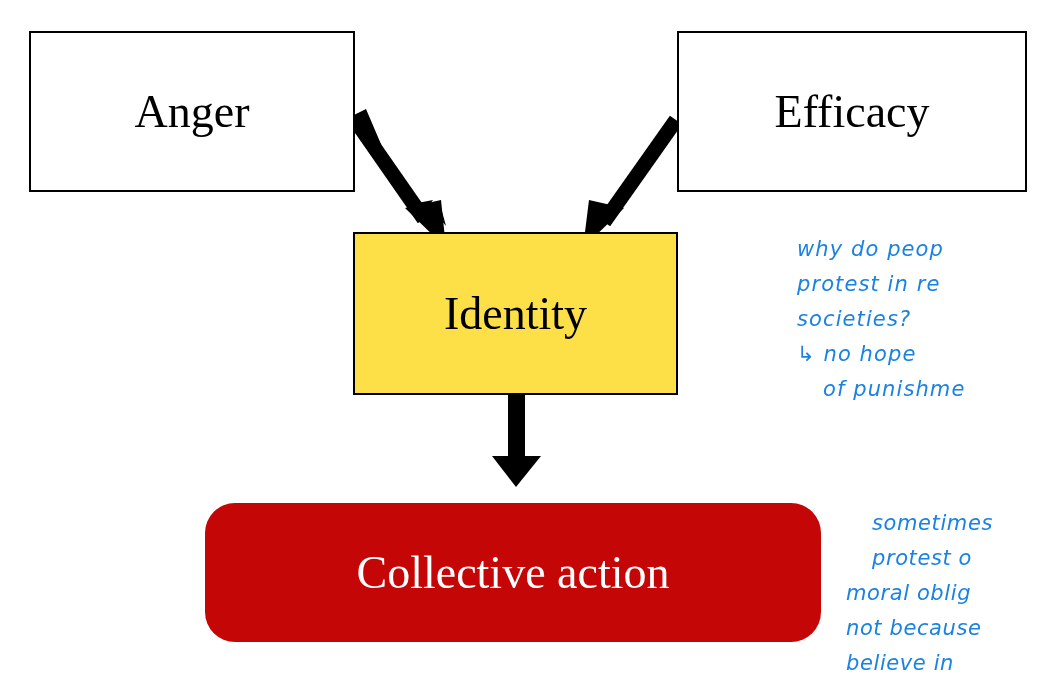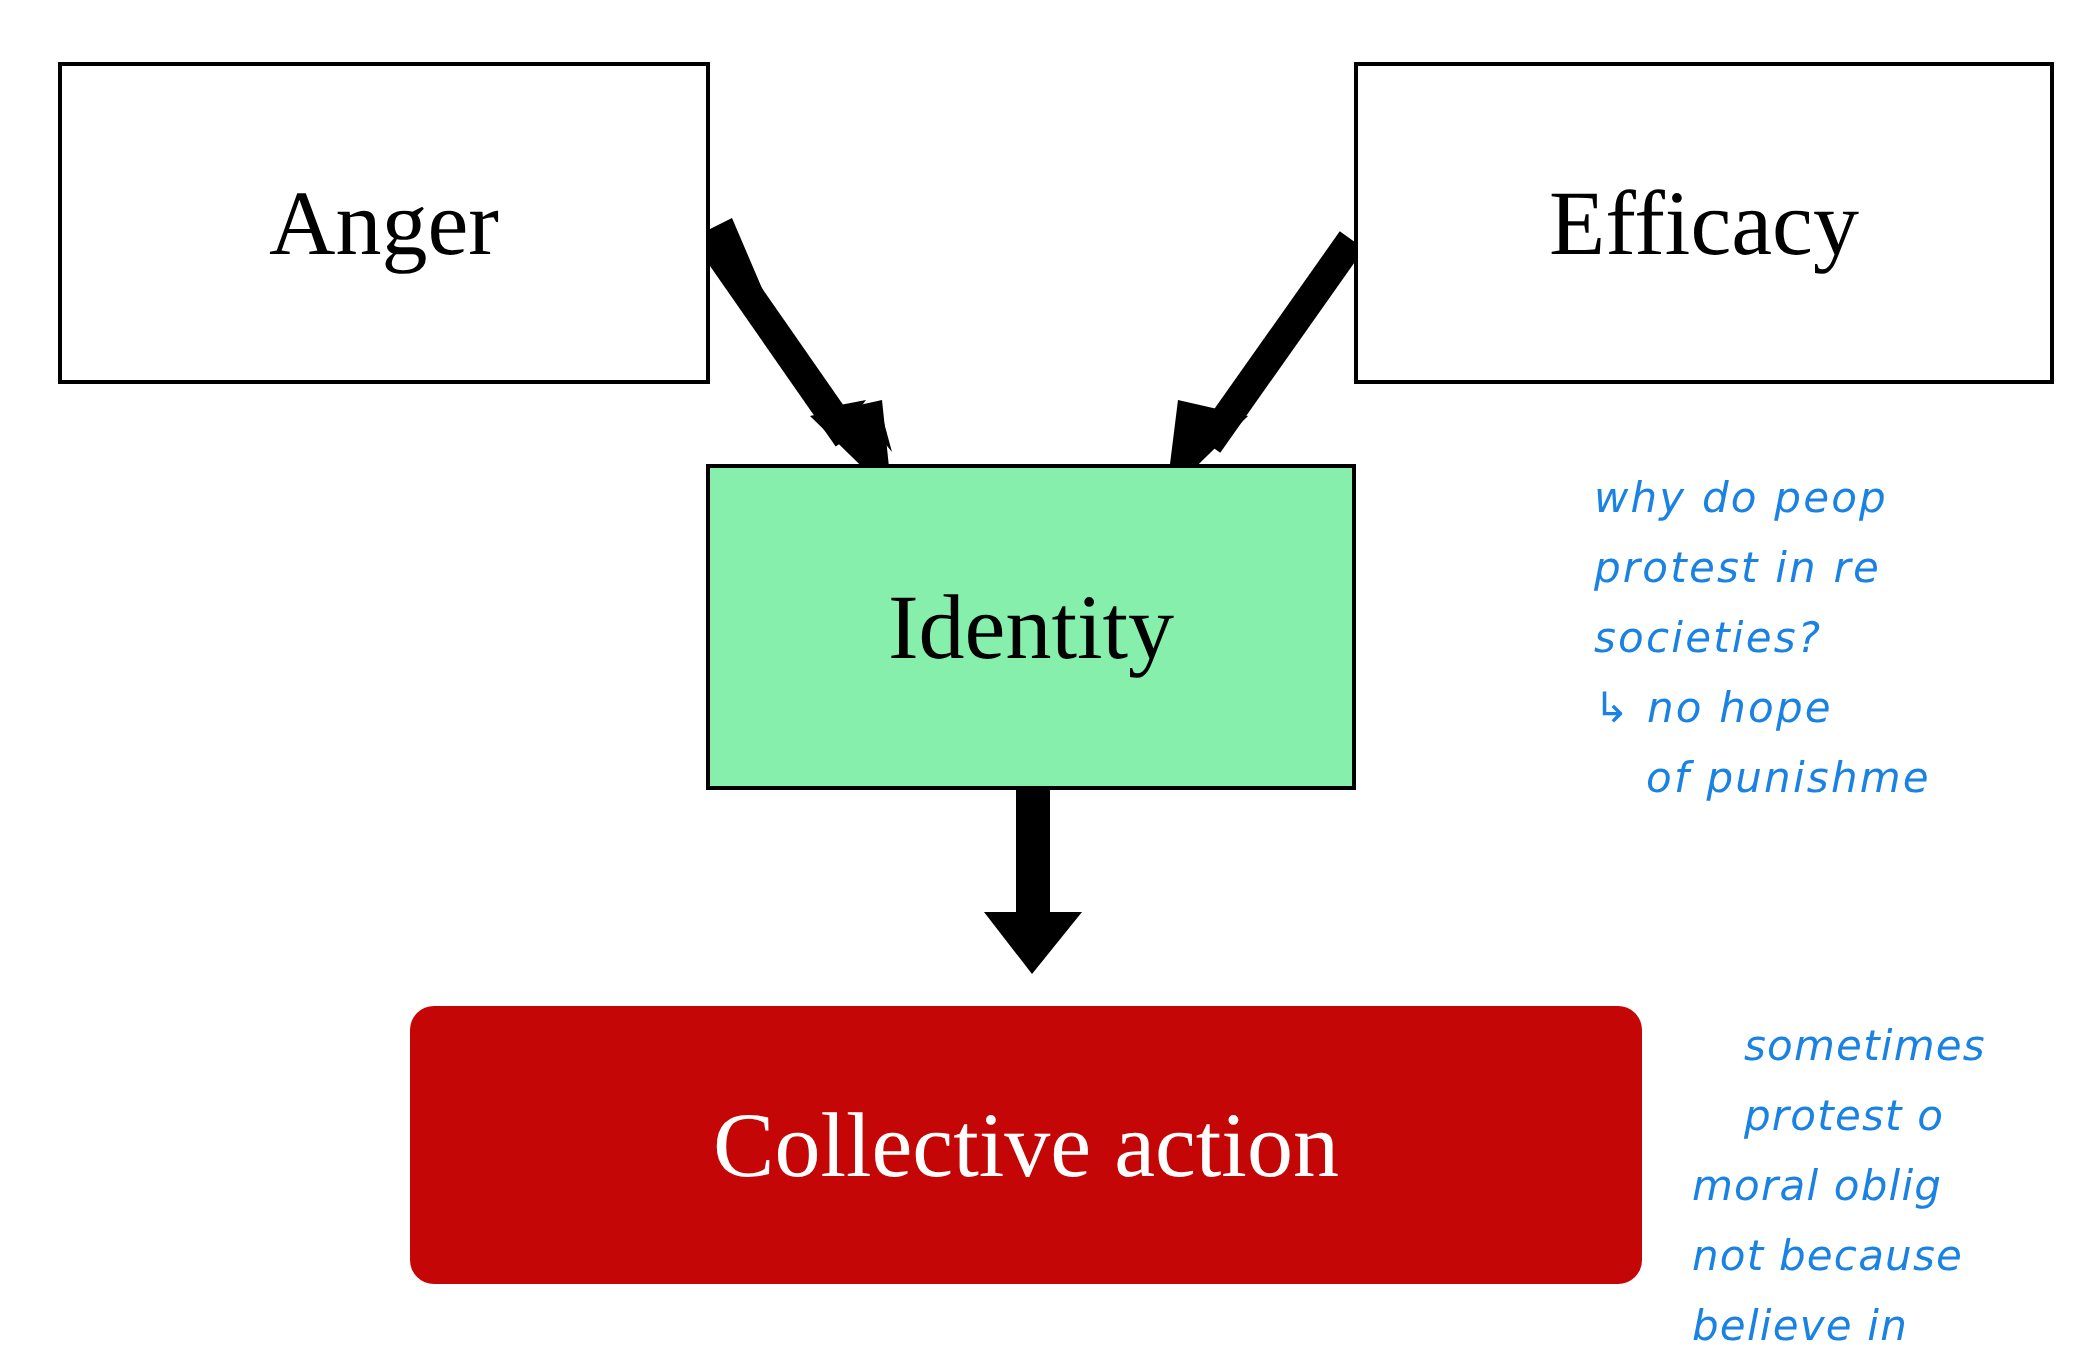--- a/index.html
+++ b/index.html
@@ -42,21 +42,21 @@
   #node-efficacy { left: 677px; top: 31px; width: 350px; height: 161px; }
   #node-identity { left: 353px; top: 232px; width: 325px; height: 163px; }
 
   
   #node-collective-action {
     position: absolute;
     left: 205px;
     top: 503px;
     width: 616px;
     height: 139px;
-    border-radius: 12px;
+    border-radius: 30px;
     display: flex;
     align-items: center;
     justify-content: center;
     border: none;
   }
   #node-collective-action .node-label { color: #ffffff; }
 
   
   #arrows {
     position: absolute;
@@ -111,21 +111,21 @@
   </svg>
 
   <div class="node-box" id="node-anger" style="border-color: rgb(0, 0, 0); background: rgb(255, 255, 255);">
     <span class="node-label">Anger</span>
   </div>
 
   <div class="node-box" id="node-efficacy" style="border-color: rgb(0, 0, 0); background: rgb(255, 255, 255);">
     <span class="node-label">Efficacy</span>
   </div>
 
-  <div class="node-box" id="node-identity" style="border-color: rgb(0, 0, 0); background: #86efac;">
+  <div class="node-box" id="node-identity" style="border-color: rgb(0, 0, 0); background: #fde047;">
     <span class="node-label">Identity</span>
   </div>
 
   <div id="node-collective-action" style="background: rgb(197, 6, 6);">
     <span class="node-label" style="color: rgb(255, 255, 255);">Collective action</span>
   </div>
 
   <div class="handwriting" id="note-moral" style="color: rgb(26, 130, 226);">
     <span class="hw-line hw-indent-1">sometimes</span>
     <span class="hw-line hw-indent-1">protest o</span>

